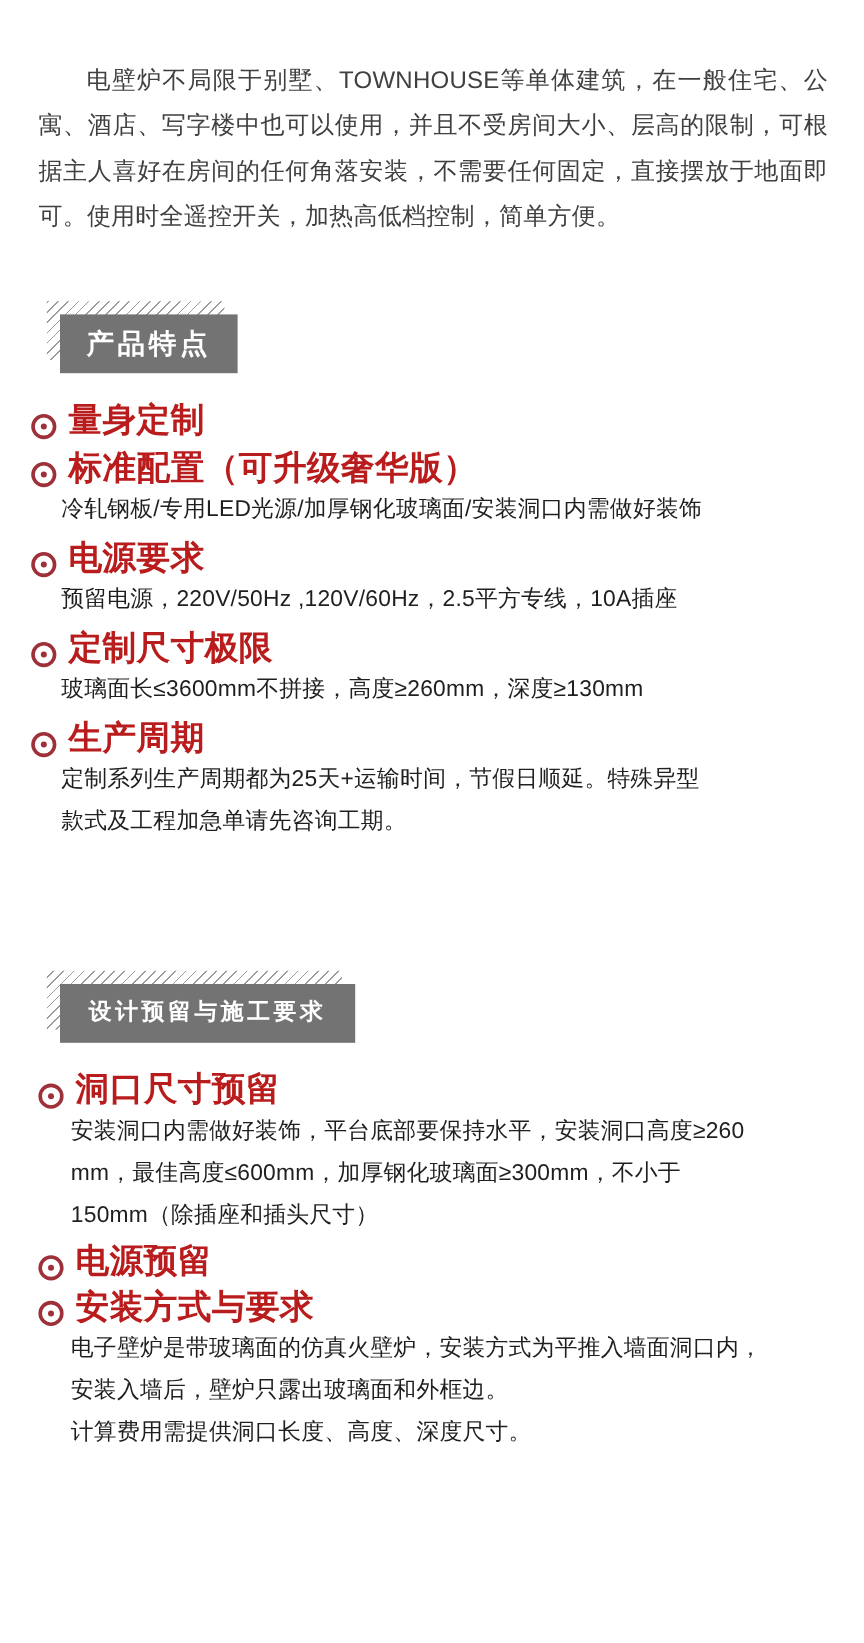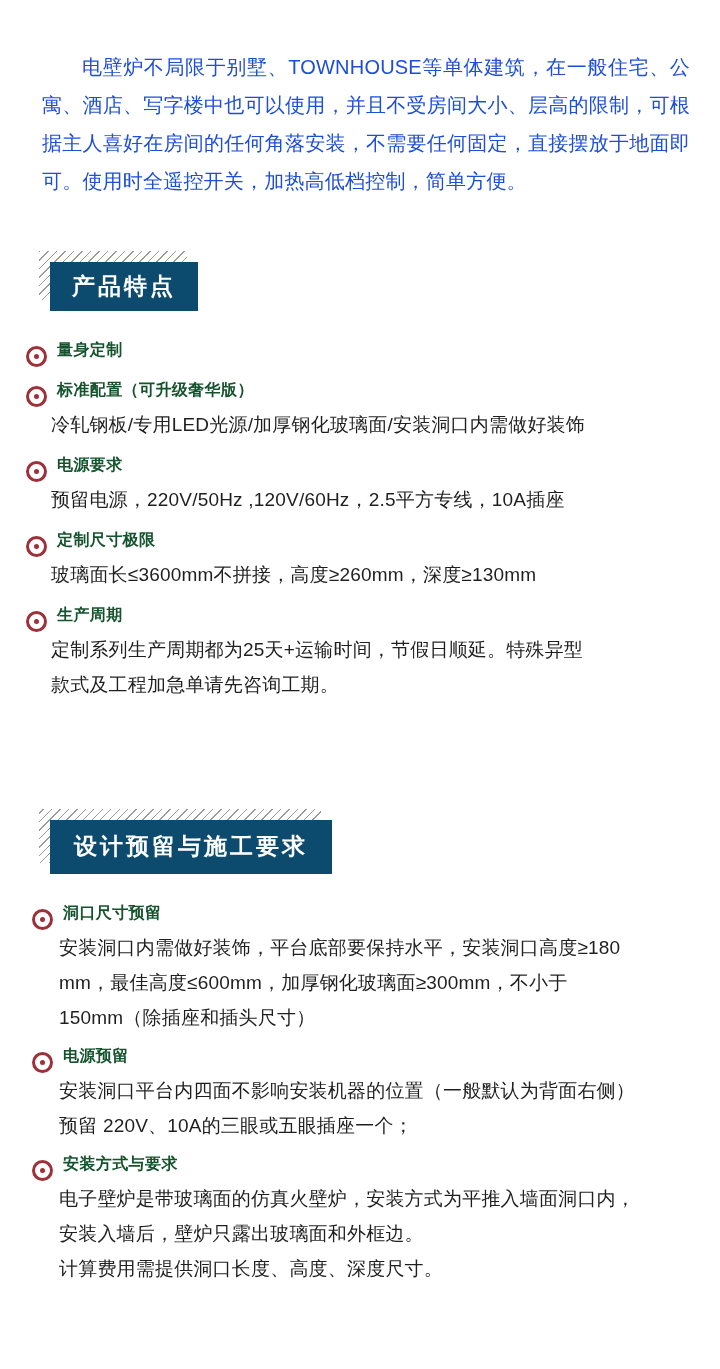--- a/index.html
+++ b/index.html
@@ -19,22 +19,22 @@
     position: relative;
     box-sizing: border-box;
     padding: 0;
     overflow: hidden;
   }
 
   
   .intro {
     font-size: 20px;
     line-height: 38px;
-    color: #1d4ed8;
-    padding: 28px 30px 0 42px;
+    color: #404040;
+    padding: 28px 30px 0 32px;
     text-align: justify;
     text-indent: 2em;
     letter-spacing: 0.2px;
   }
 
   
   .section-head {
     position: relative;
     margin: 42px 0 12px 50px;
     display: inline-block;
@@ -52,48 +52,48 @@
       #9b9b9b 1px,
       rgba(255,255,255,0) 1px,
       rgba(255,255,255,0) 6px
     );
     z-index: 0;
   }
   .section-head .label {
     position: relative;
     z-index: 1;
     display: block;
-    background: #0c4a6e;
+    background: #737373;
     color: #ffffff;
     font-size: 23px;
     font-weight: bold;
     letter-spacing: 3px;
     padding: 11px 22px 12px 22px;
     line-height: 1.15;
     white-space: nowrap;
   }
   .section-head.wide .label {
-    font-size: 23px;
+    font-size: 19px;
     padding: 13px 24px 14px 24px;
   }
 
   
   .items {
     margin: 10px 0 0 0;
     padding: 0 26px 0 26px;
   }
   .item {
     margin-bottom: 6px;
   }
   .item-title {
     display: flex;
-    align-items: flex-end;
-    font-size: 16px;
+    align-items: center;
+    font-size: 28px;
     font-weight: bold;
-    color: #14532d;
+    color: #b91c1c;
     line-height: 34px;
     letter-spacing: 0.4px;
   }
   .bullet {
     flex: 0 0 auto;
     width: 15px;
     height: 15px;
     border-radius: 50%;
     border: 3px solid #9e3039;
     background: #ffffff;
@@ -211,35 +211,31 @@
     </div>
 
     <div class="items">
 
       <div class="item">
         <div class="item-title">
           <span class="bullet"></span>
           <span>洞口尺寸预留</span>
         </div>
         <div class="item-body">
-          <div>安装洞口内需做好装饰，平台底部要保持水平，安装洞口高度≥180</div>
+          <div>安装洞口内需做好装饰，平台底部要保持水平，安装洞口高度≥260</div>
           <div>mm，最佳高度≤600mm，加厚钢化玻璃面≥300mm，不小于</div>
           <div>150mm（除插座和插头尺寸）</div>
         </div>
       </div>
 
       <div class="item">
         <div class="item-title">
           <span class="bullet"></span>
           <span>电源预留</span>
         </div>
-        <div class="item-body">
-          <div>安装洞口平台内四面不影响安装机器的位置（一般默认为背面右侧）</div>
-          <div>预留 220V、10A的三眼或五眼插座一个；</div>
-        </div>
       </div>
 
       <div class="item">
         <div class="item-title">
           <span class="bullet"></span>
           <span>安装方式与要求</span>
         </div>
         <div class="item-body">
           <div>电子壁炉是带玻璃面的仿真火壁炉，安装方式为平推入墙面洞口内，</div>
           <div>安装入墙后，壁炉只露出玻璃面和外框边。</div>

